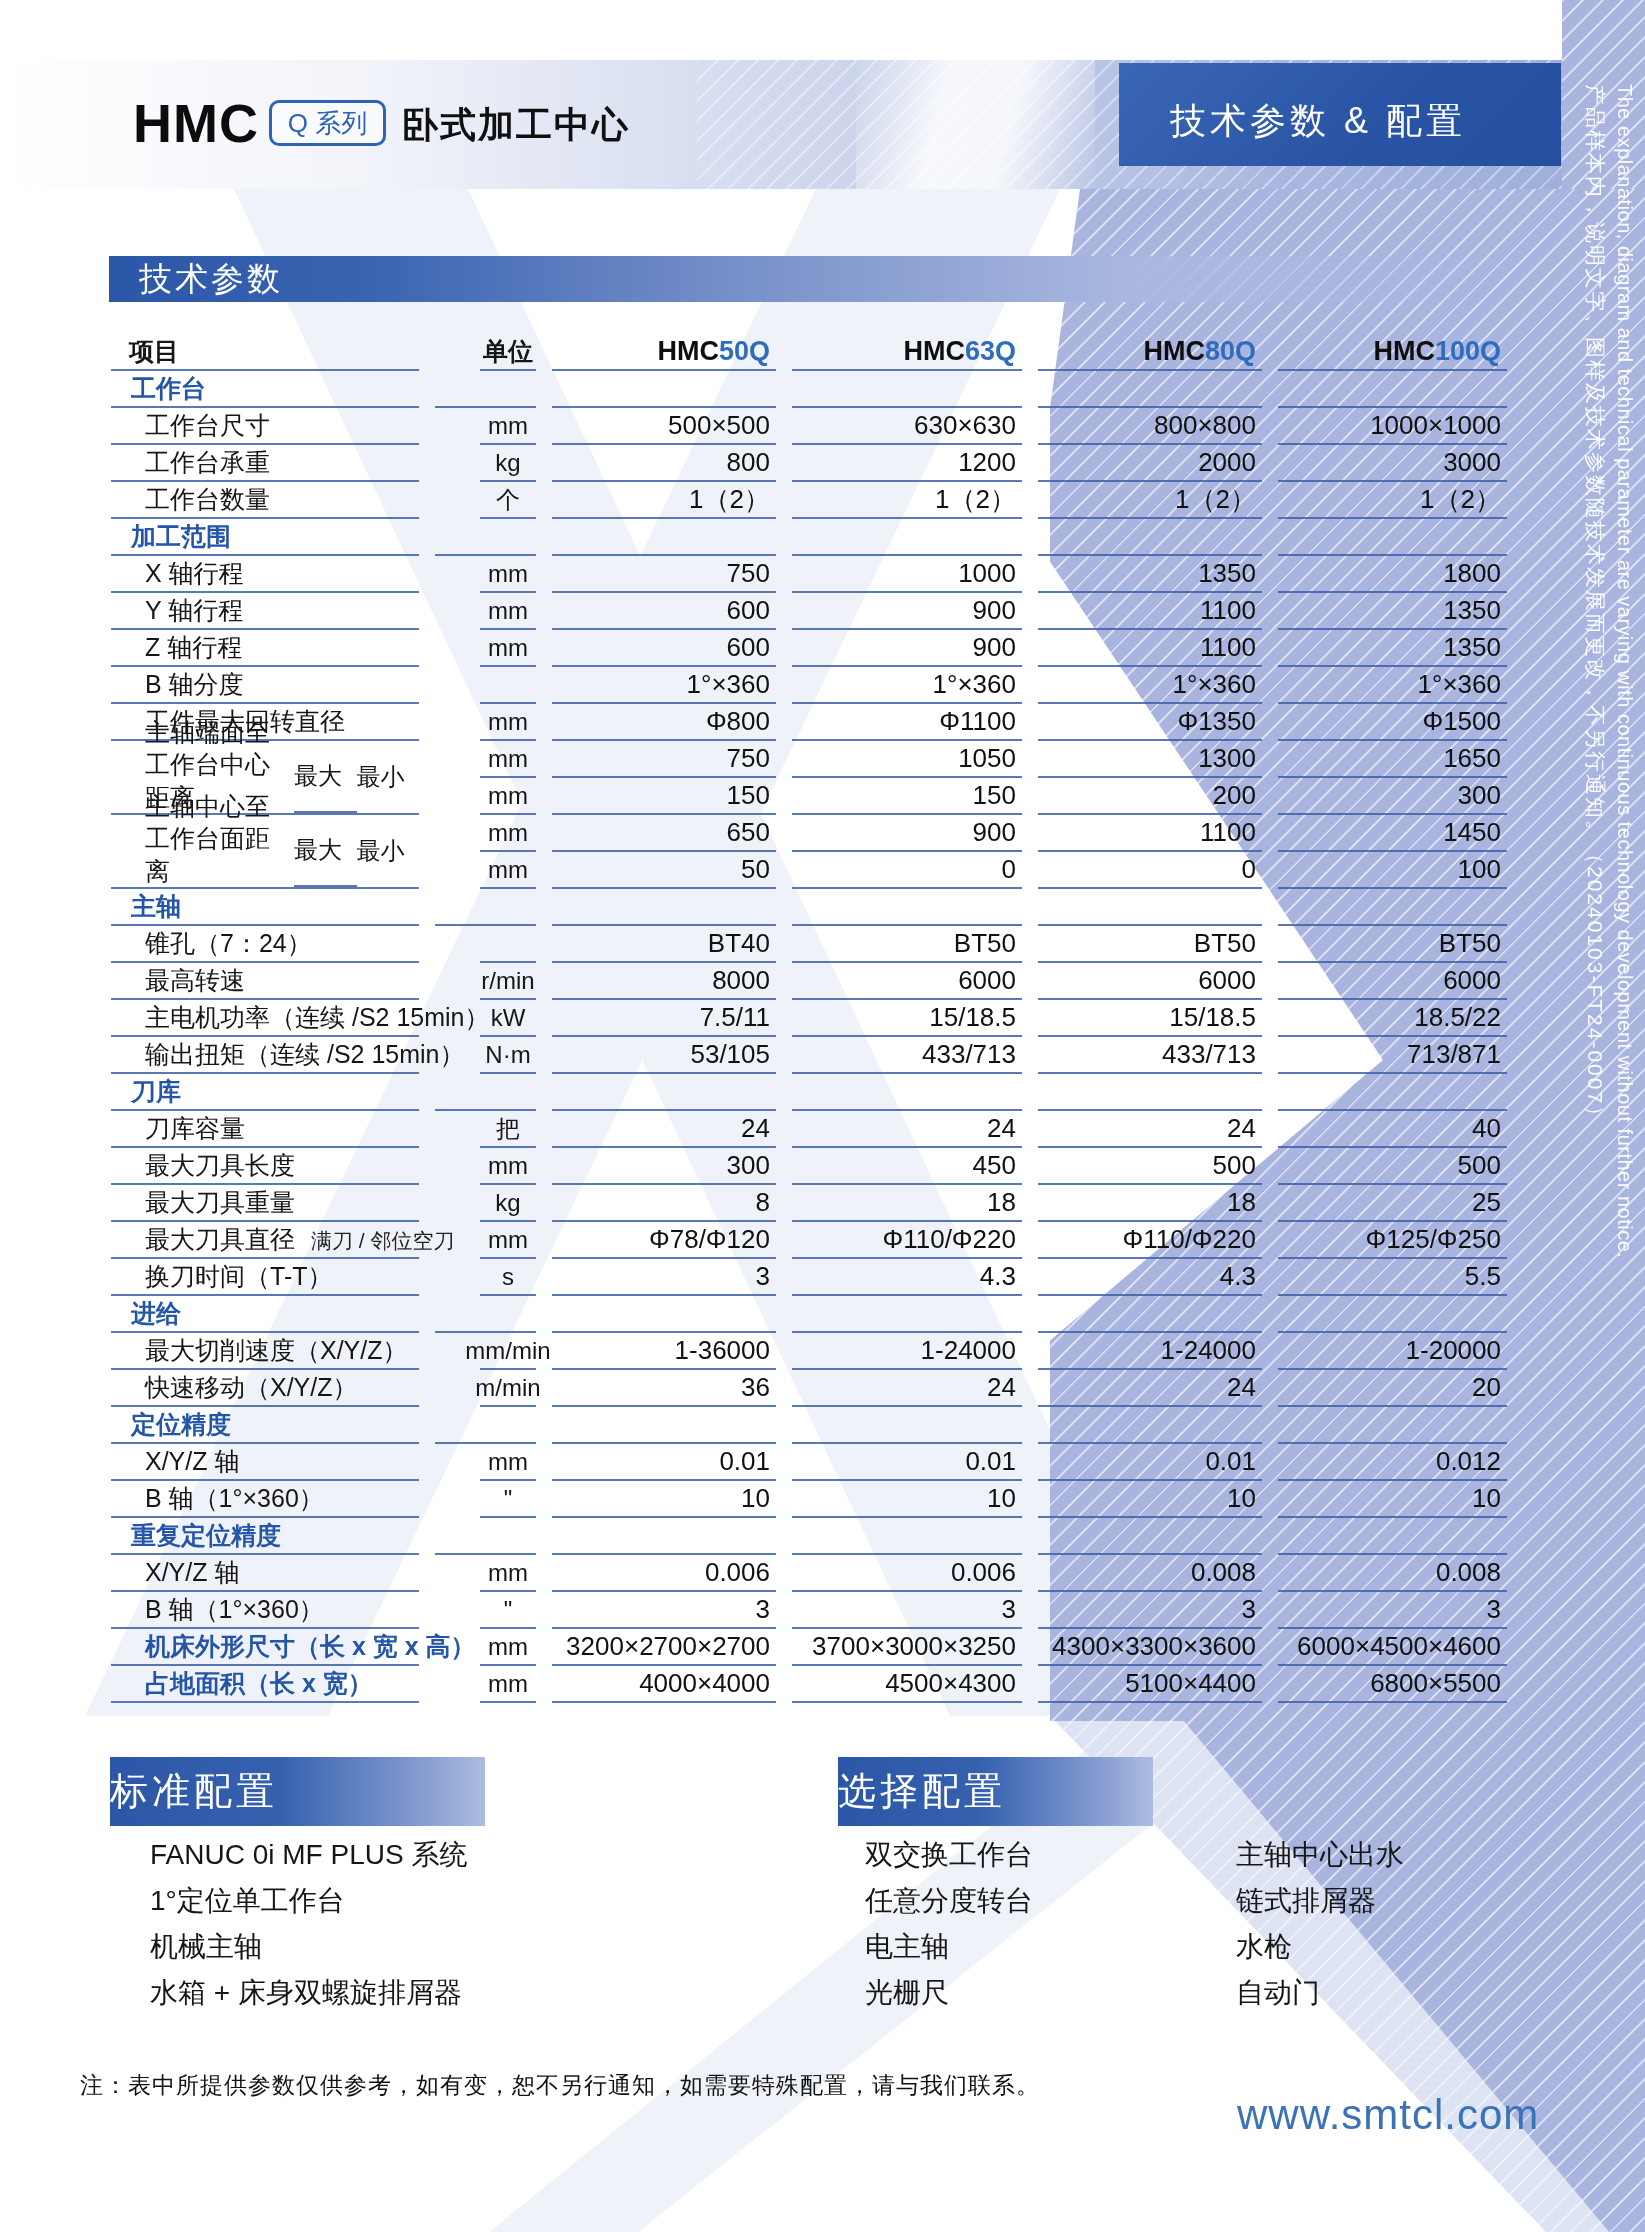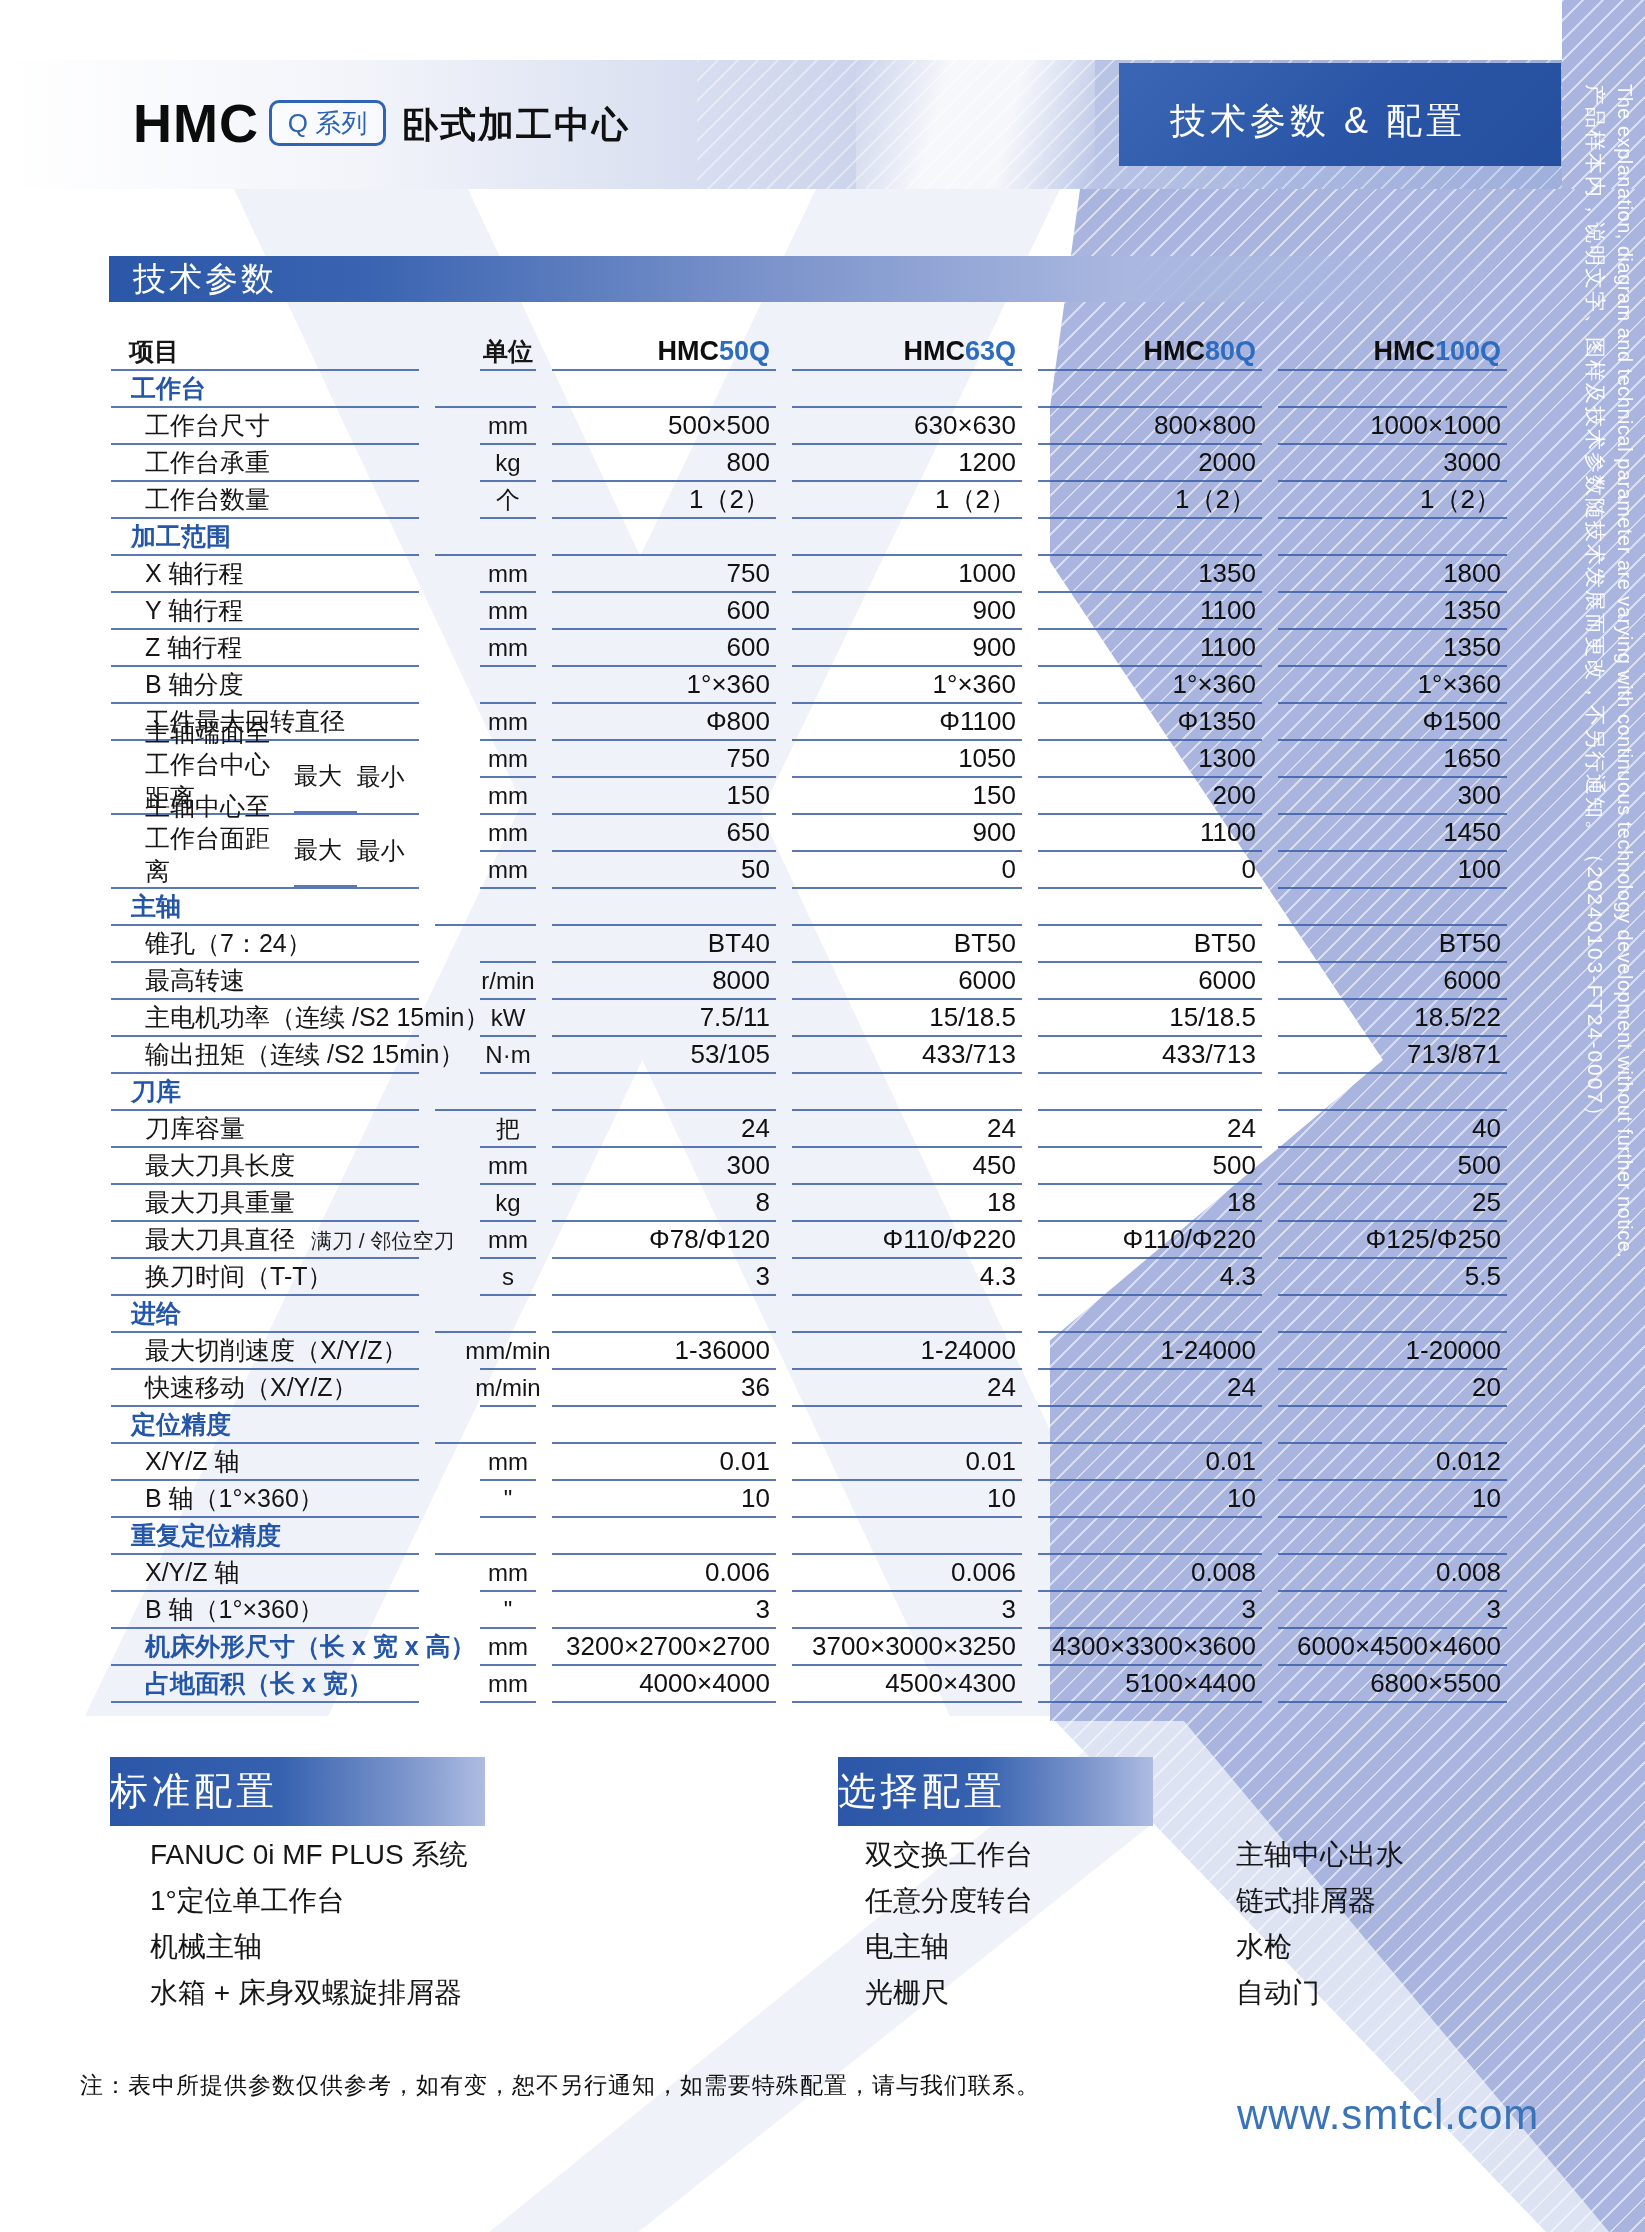--- a/index.html
+++ b/index.html
@@ -31,21 +31,21 @@
   #titlebox{left:1119px;top:63px;width:442px;height:103px;
     background:linear-gradient(135deg,#3a67b5 0%,#2a55a6 55%,#254f9e 100%);}
   #titlebox span{display:block;padding-left:51px;line-height:115px;font-size:36px;color:#ffffff;letter-spacing:4px;}
   #brand{left:133px;top:92px;font-size:54px;font-weight:700;color:#0c0c0c;letter-spacing:1px;}
   #badge{left:269px;top:100px;width:111px;height:40px;border:3px solid #2e63b5;border-radius:10px;
     color:#2d63b6;font-size:26px;display:flex;align-items:center;justify-content:center;background:rgba(255,255,255,.5);}
   #subtitle{left:402px;top:101px;font-size:36px;font-weight:600;color:#101010;letter-spacing:2px;}
   
   #specbar{left:109px;top:256px;width:1453px;height:46px;
     background:linear-gradient(90deg,#2b57a8 0%,#3a64b1 18%,#7b93cb 45%,#aab8e0 70%,rgba(170,184,224,0) 96%);}
-  #specbar span{display:block;padding-left:24px;line-height:46px;font-size:33px;color:#ffffff;letter-spacing:3px;}
+  #specbar span{display:block;padding-left:30px;line-height:46px;font-size:33px;color:#ffffff;letter-spacing:3px;}
   .cfgbar{top:1757px;height:69px;
     background:linear-gradient(90deg,#2c57a8 0%,#3561af 45%,#7e97cd 80%,#aebce2 100%);}
   #stdbar{left:110px;width:375px;}
   #optbar{left:838px;width:315px;}
   .cfgbar span{display:block;line-height:69px;font-size:38px;color:#ffffff;letter-spacing:4px;}
   
   :root{--line:rgba(61,96,168,.85);}
   #spectable{left:111px;top:334px;width:1396px;display:grid;
     grid-template-columns:308px 101px 224px 230px 224px 229px;column-gap:16px;grid-auto-rows:37px;}
   .c{border-bottom:2px solid var(--line);display:flex;align-items:center;min-width:0;}

